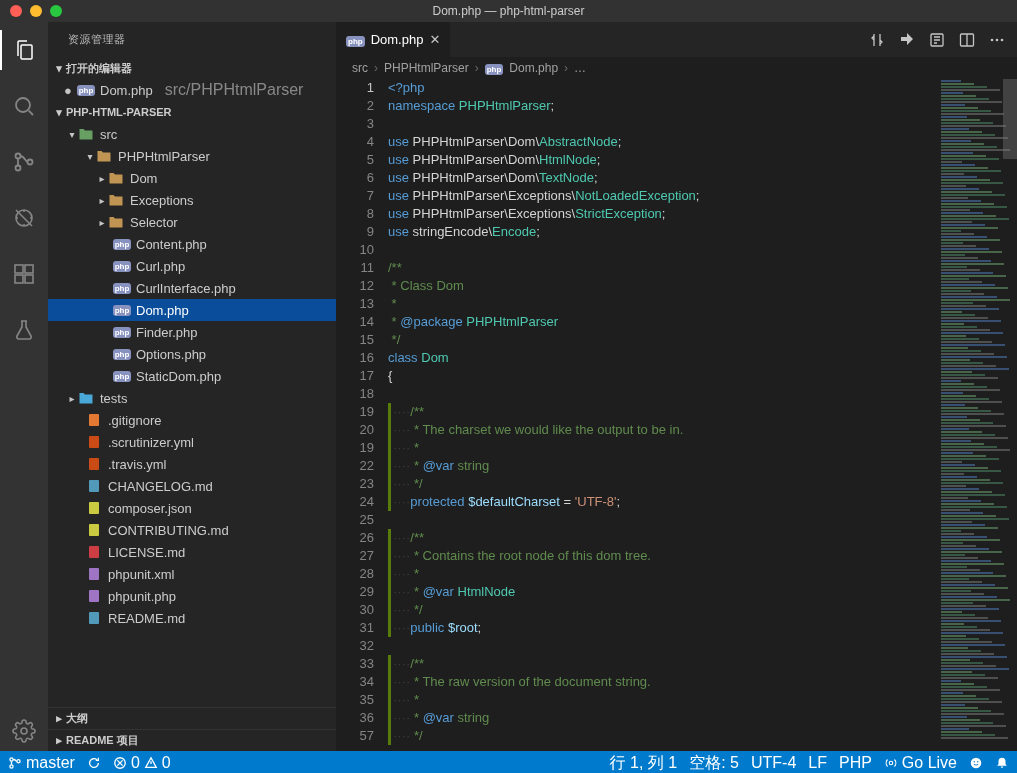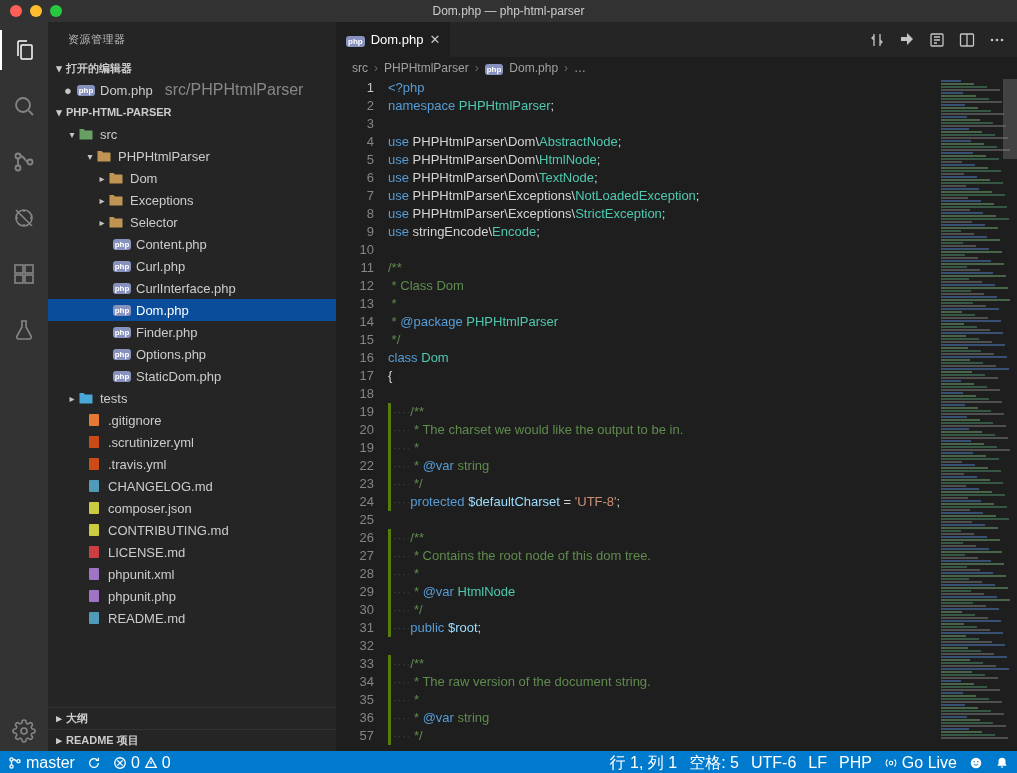--- a/index.html
+++ b/index.html
@@ -723,21 +723,21 @@
     <span>0</span>
   </div>
   <div class="grow"></div>
   <div class="sb-item">
       <span>行 1, 列 1</span>
     </div>
   <div class="sb-item">
       <span>空格: 5</span>
     </div>
   <div class="sb-item">
-      <span>UTF-6</span>
+      <span>UTF-4</span>
     </div>
   <div class="sb-item">
       <span>LF</span>
     </div>
   <div class="sb-item">
       <span>PHP</span>
     </div>
   <div class="sb-item">
     <svg width="14" height="14" viewBox="0 0 16 16" fill="none" stroke="#fff" stroke-width="1.3">
         <circle cx="8" cy="8" r="2"></circle>

